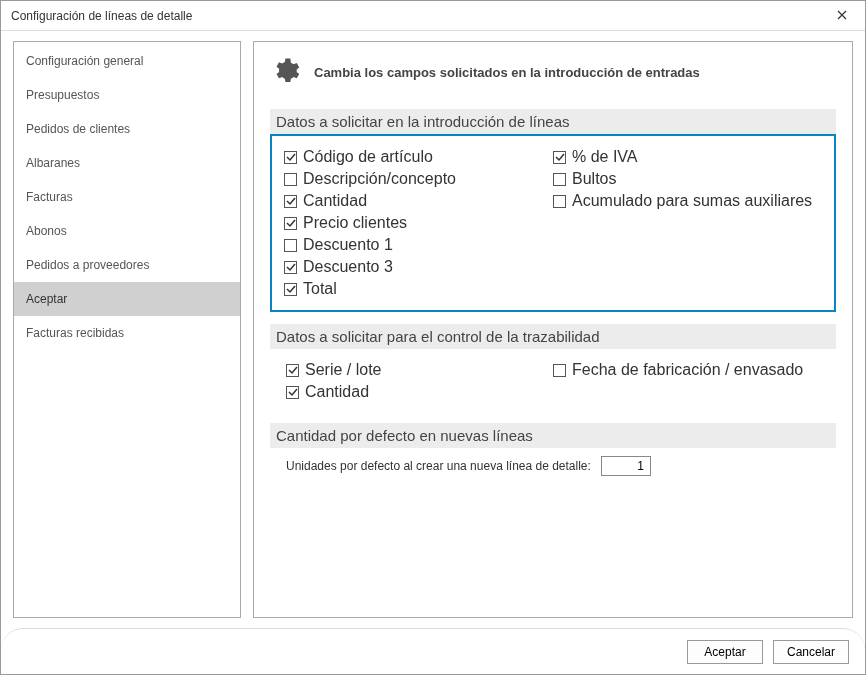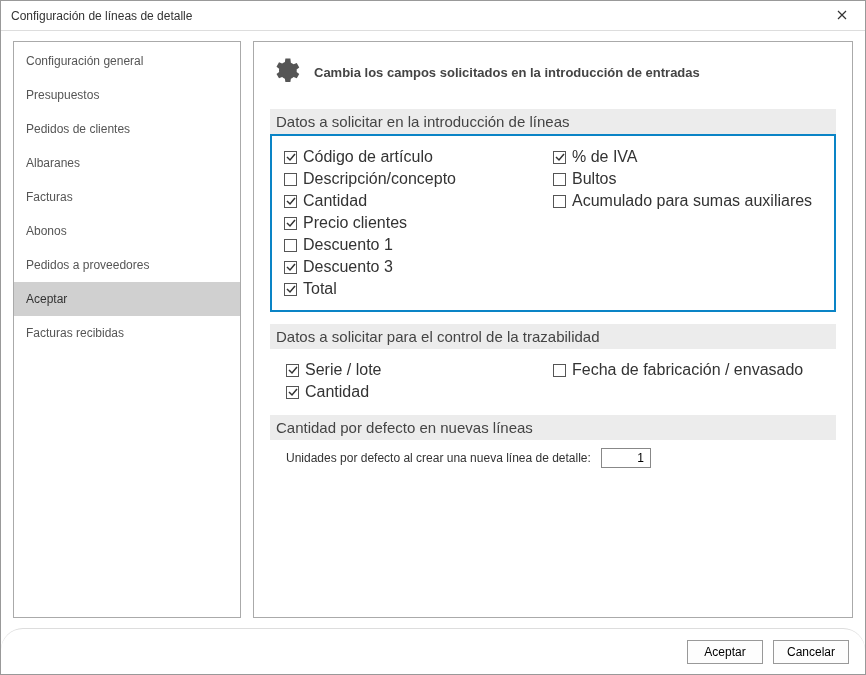--- a/index.html
+++ b/index.html
@@ -305,21 +305,21 @@
           </div>
           <div class="col">
             <div class="check-row">
                 <span class="check"></span>
                 <span>Fecha de fabricación / envasado</span>
               </div>
           </div>
         </div>
       </div>
 
-      <div class="section-title" style="margin-top:8px">Cantidad por defecto en nuevas líneas</div>
+      <div class="section-title" style="margin-top:16px">Cantidad por defecto en nuevas líneas</div>
       <div class="field-row">
         <span>Unidades por defecto al crear una nueva línea de detalle:</span>
         <input class="num-input" value="1" style="">
       </div>
 
     </div>
   </div>
 
   <div class="footer">
     <button class="btn">Aceptar</button>

